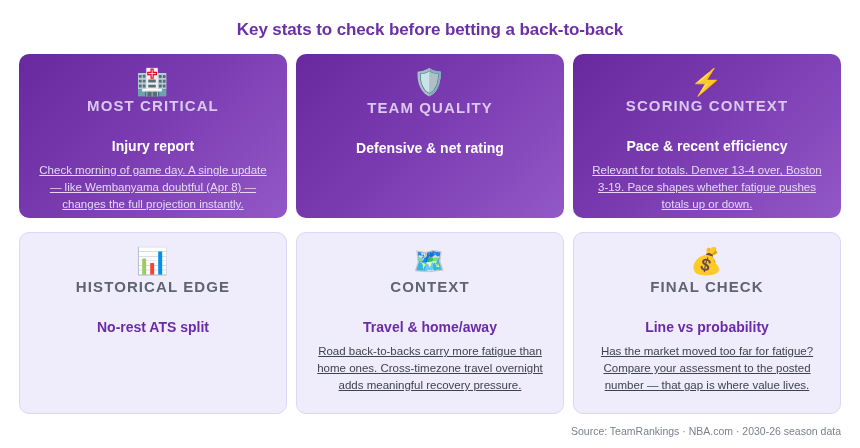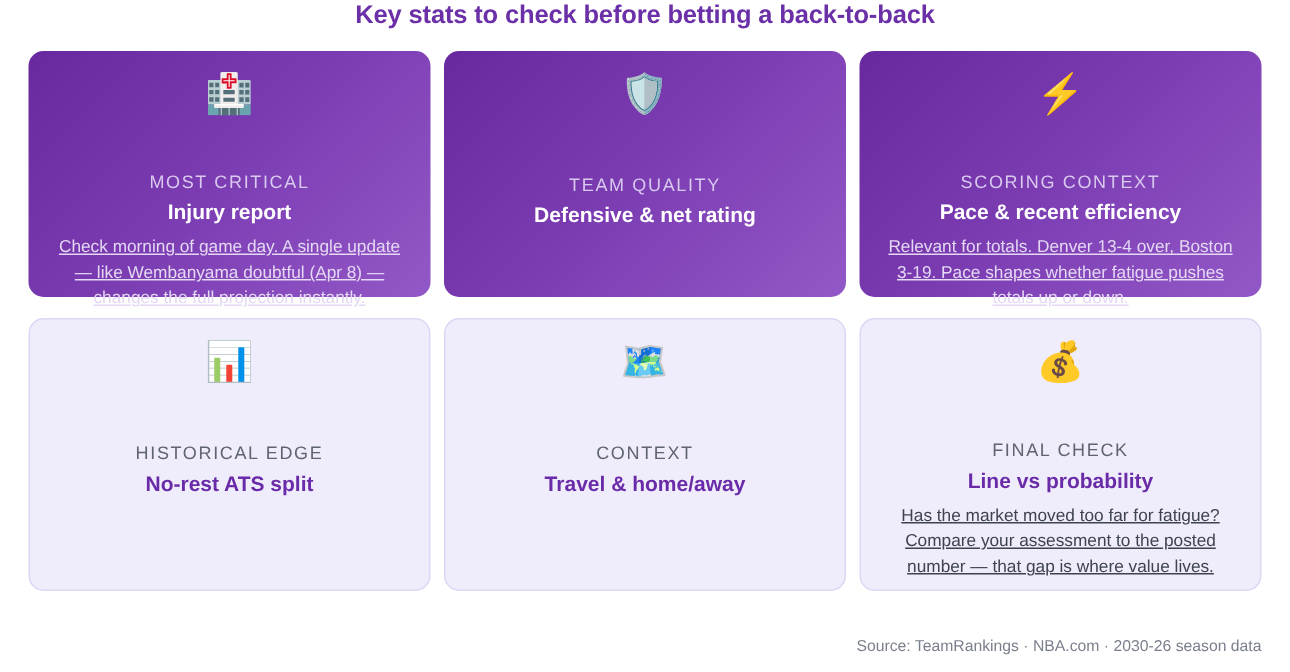--- a/index.html
+++ b/index.html
@@ -15,21 +15,21 @@
     position: relative;
   }
 
   .page-title {
     text-align: center;
     color: #6b2fa8;
     font-size: 17px;
     font-weight: bold;
     letter-spacing: -0.1px;
     margin: 0;
-    padding-top: 0;
+    padding-top: 20px;
     line-height: 20px;
   }
 
   .grid {
     margin: 0 auto;
     padding: 14px 19px 0 19px;
     display: grid;
     grid-template-columns: repeat(3, 1fr);
     column-gap: 9px;
     row-gap: 14px;
@@ -63,36 +63,36 @@
   .card-icon {
     font-size: 26px;
     line-height: 32px;
     height: 34px;
     display: block;
     margin-bottom: 2px;
     user-select: none;
   }
 
   .eyebrow {
-    font-size: 12px;
-    font-weight: normal;
+    font-size: 15px;
+    font-weight: bold;
     letter-spacing: 1.1px;
     text-transform: uppercase;
     margin-bottom: 6px;
     line-height: 12px;
-    margin-top: 35px;
   }
   .primary .eyebrow { color: #d9c9ef; }
   .secondary .eyebrow { color: #5f6470; }
 
   .card-title {
     font-size: 14px;
     font-weight: bold;
     line-height: 17px;
     margin-bottom: 7px;
+    margin-top: 20px;
   }
   .primary .card-title { color: #ffffff; }
   .secondary .card-title { color: #6a2ba8; }
 
   .card-body {
     font-size: 11.5px;
     line-height: 17px;
     max-width: 232px;
     text-decoration: underline;
   }
@@ -138,20 +138,21 @@
   <div class="card secondary">
     <span class="card-icon">📊</span>
     <div class="eyebrow">HISTORICAL EDGE</div>
     <div class="card-title">No-rest ATS split</div>
   </div>
 
   <div class="card secondary">
     <span class="card-icon">🗺️</span>
     <div class="eyebrow">CONTEXT</div>
     <div class="card-title">Travel &amp; home/away</div>
+    <div class="card-body">Road back-to-backs carry more fatigue than home ones. Cross-timezone travel overnight adds meaningful recovery pressure.</div>
   </div>
 
   <div class="card secondary">
     <span class="card-icon">💰</span>
     <div class="eyebrow">FINAL CHECK</div>
     <div class="card-title">Line vs probability</div>
     <div class="card-body">Has the market moved too far for fatigue? Compare your assessment to the posted number — that gap is where value lives.</div>
   </div>
 
 </div>

